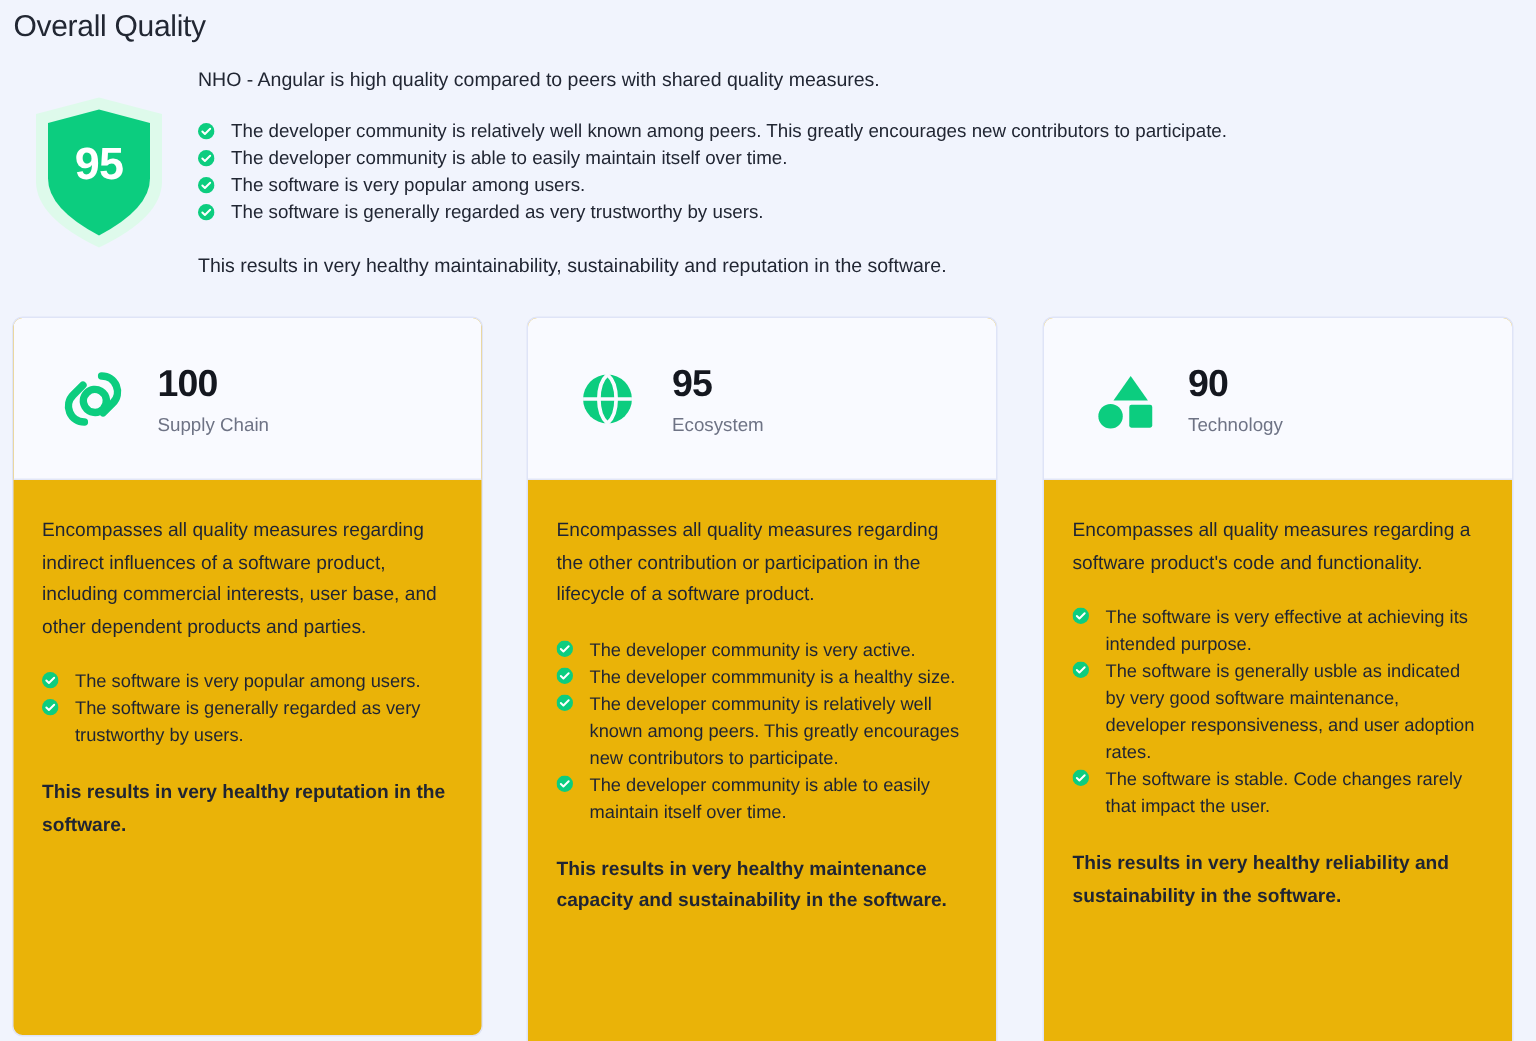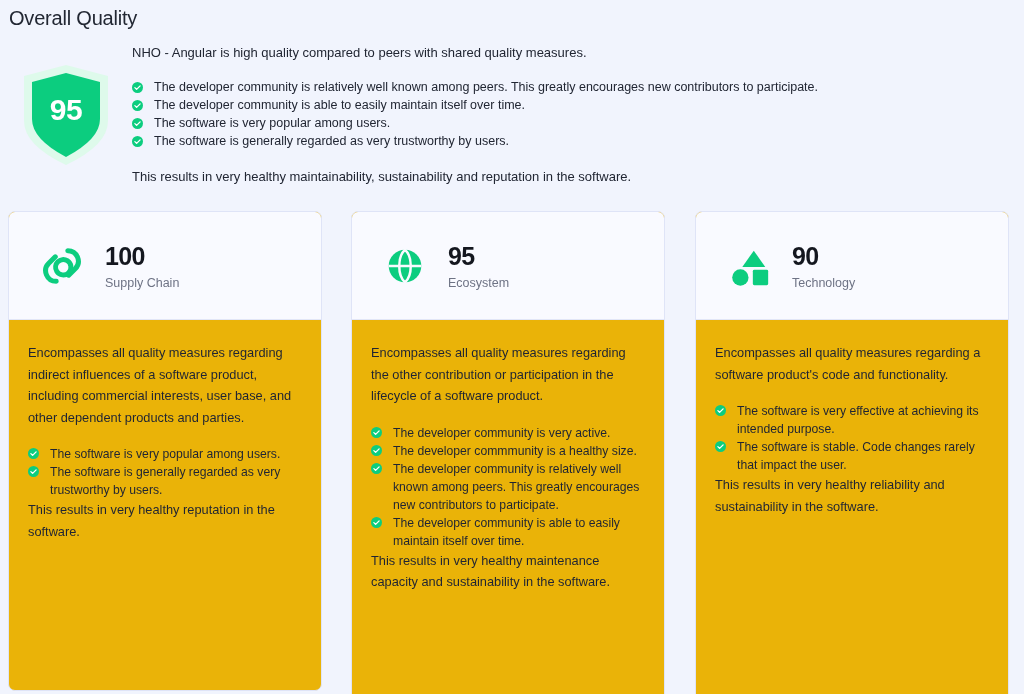--- a/index.html
+++ b/index.html
@@ -185,23 +185,25 @@
   .card-list li {
     position: relative;
     padding-left: 22px;
     font-size: 12.2px;
     line-height: 18px;
     color: #1f2433;
     margin-bottom: 0;
   }
 
   .card-conclusion {
+    margin-top: 18px;
     font-size: 12.8px;
     line-height: 21.5px;
     color: #1f2433;
+    font-weight: bold;
   }
 </style>
 </head>
 <body>
 
 <div id="page-title">Overall Quality</div>
 
 <div id="summary">
 
   <div id="shield-wrap">
@@ -356,20 +358,27 @@
             <circle cx="8" cy="8" r="8" fill="#0ccd7f"></circle>
             <path d="M4.2 8.2 L6.7 10.7 L11.8 5.6" fill="none" stroke="#ffffff" stroke-width="1.9" stroke-linecap="round" stroke-linejoin="round"></path>
           </svg>
           <span>The software is very effective at achieving its intended purpose.</span>
         </li>
         <li class="bullet-row">
           <svg class="check" viewBox="0 0 16 16">
             <circle cx="8" cy="8" r="8" fill="#0ccd7f"></circle>
             <path d="M4.2 8.2 L6.7 10.7 L11.8 5.6" fill="none" stroke="#ffffff" stroke-width="1.9" stroke-linecap="round" stroke-linejoin="round"></path>
           </svg>
+          <span>The software is generally usble as indicated by very good software maintenance, developer responsiveness, and user adoption rates.</span>
+        </li>
+        <li class="bullet-row">
+          <svg class="check" viewBox="0 0 16 16">
+            <circle cx="8" cy="8" r="8" fill="#0ccd7f"></circle>
+            <path d="M4.2 8.2 L6.7 10.7 L11.8 5.6" fill="none" stroke="#ffffff" stroke-width="1.9" stroke-linecap="round" stroke-linejoin="round"></path>
+          </svg>
           <span>The software is stable. Code changes rarely that impact the user.</span>
         </li>
       </ul>
       <div class="card-conclusion">This results in very healthy reliability and sustainability in the software.</div>
     </div>
   </div>
 
 </div>
 
 </body></html>

